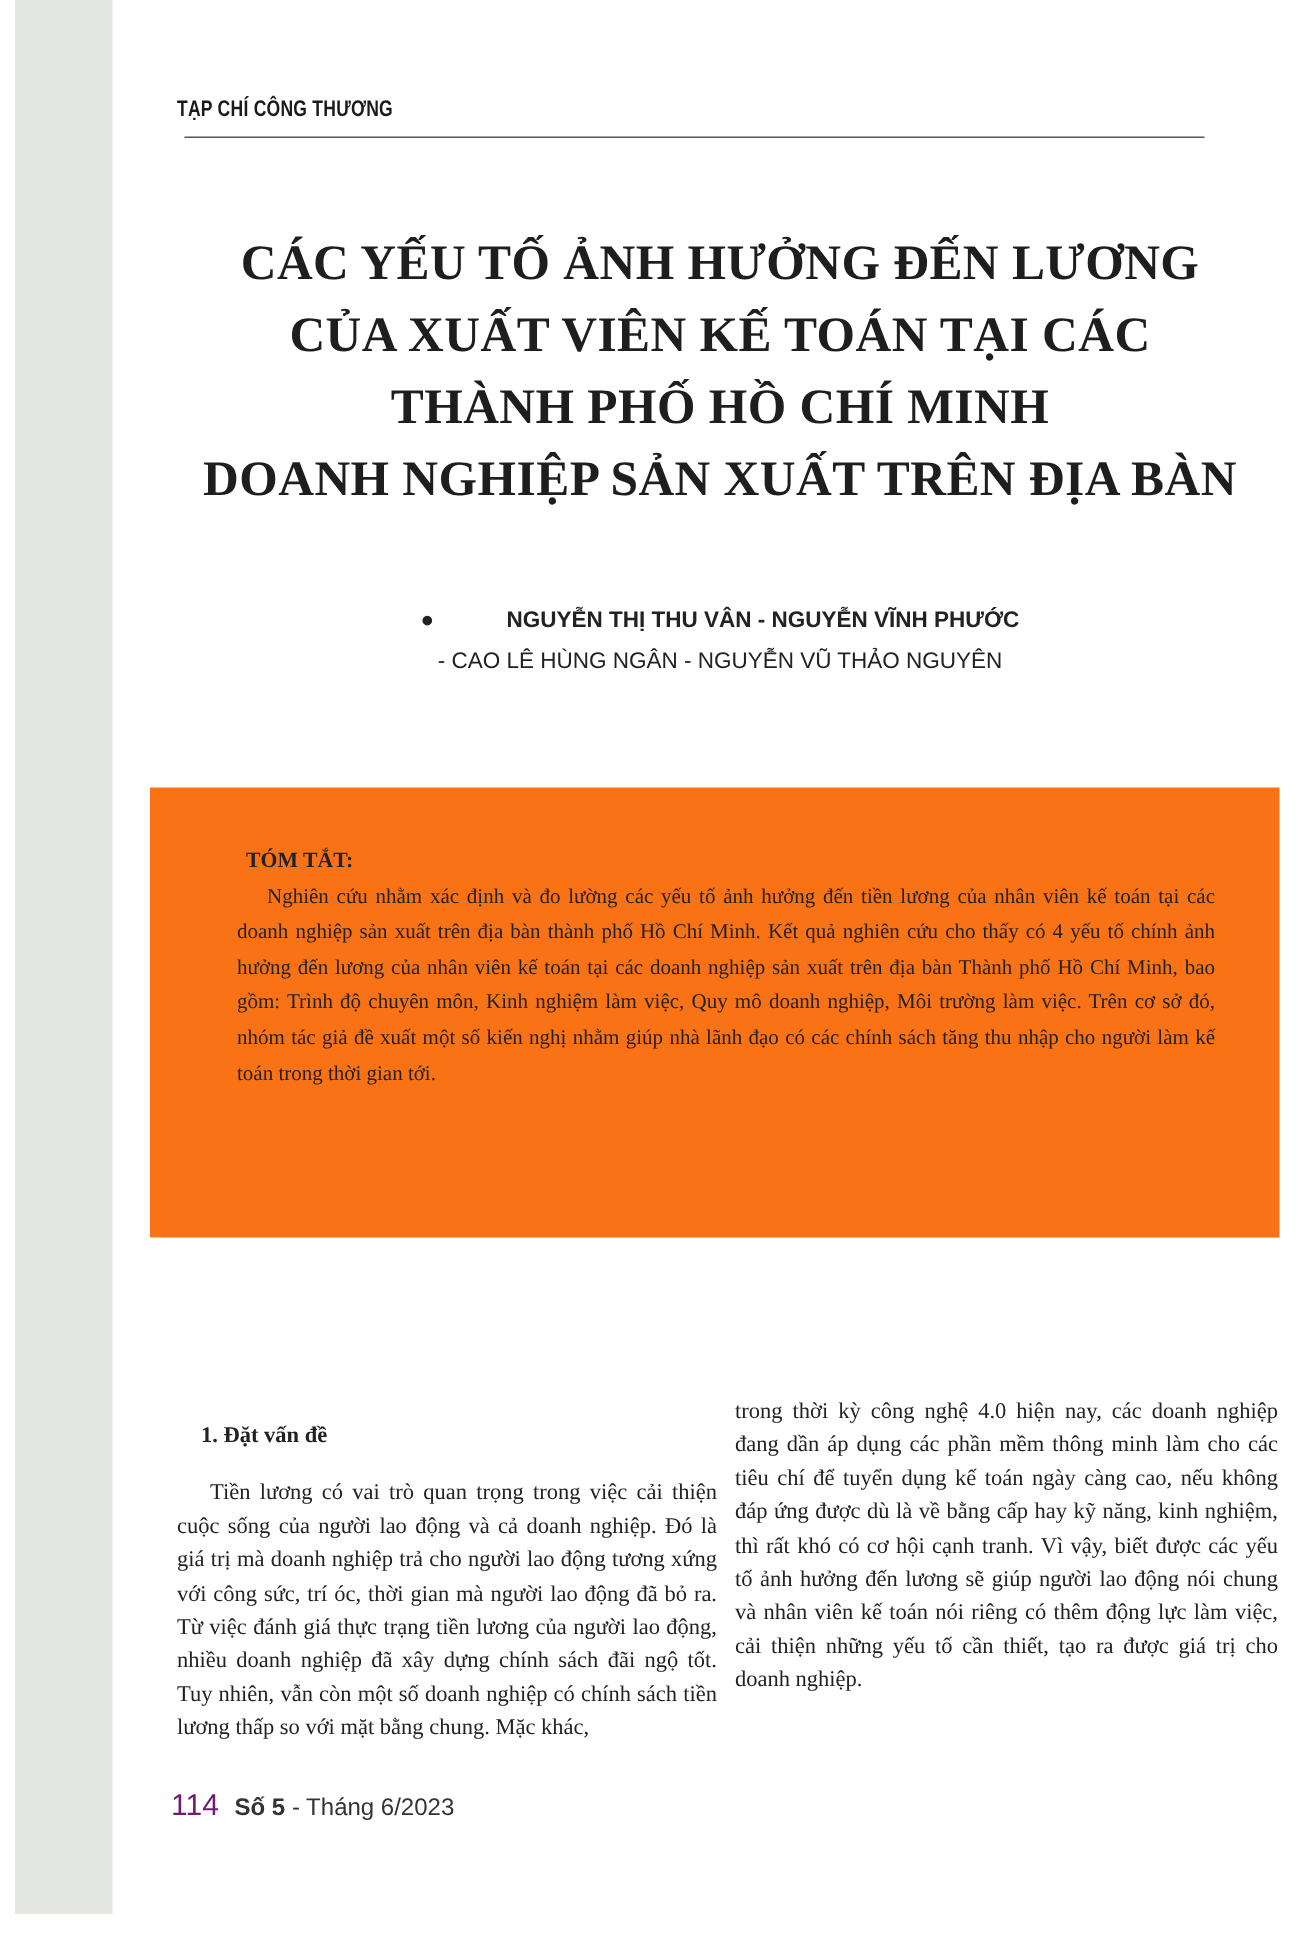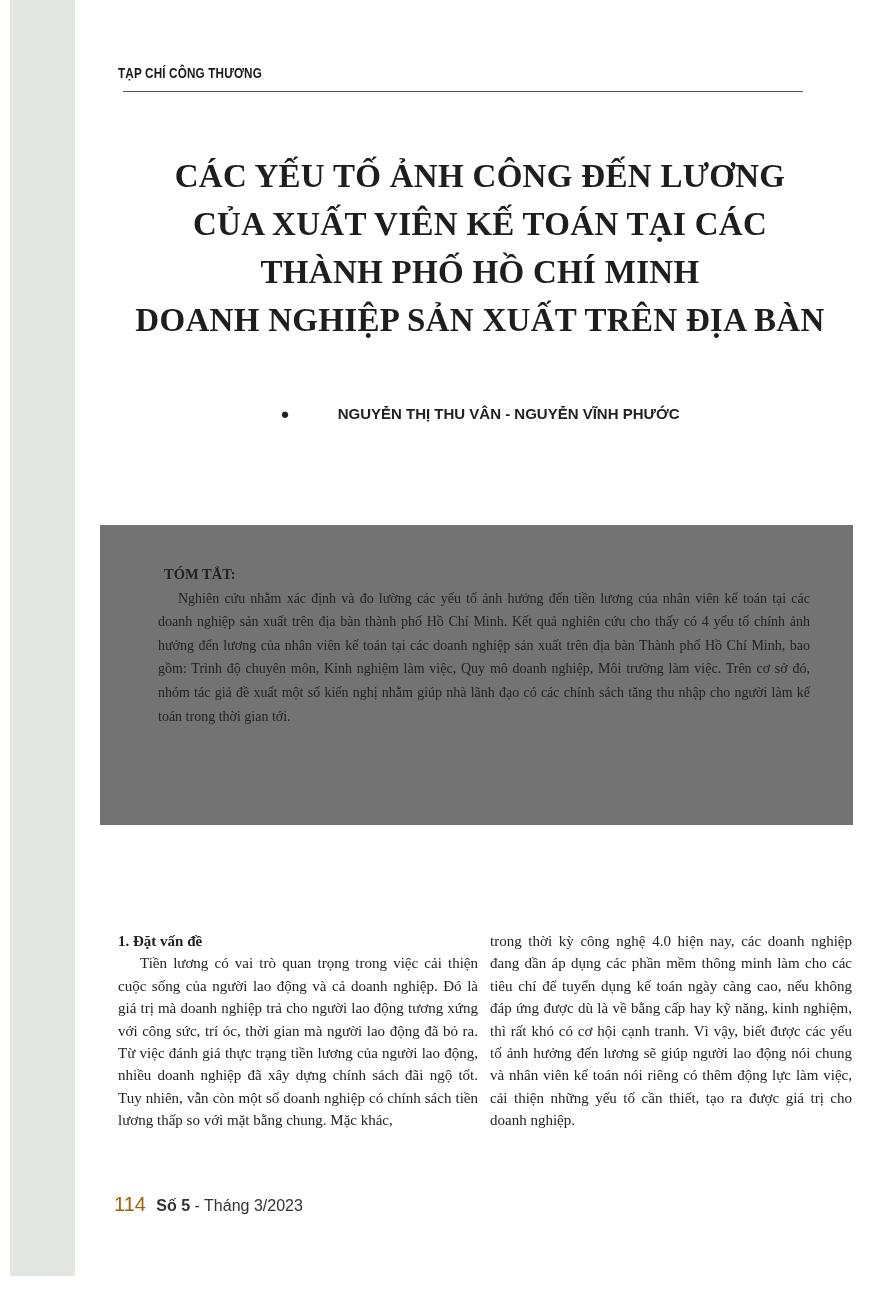--- a/index.html
+++ b/index.html
@@ -30,66 +30,67 @@
     .title div { white-space: nowrap; }
     .authors {
       position: absolute; left: 200px; top: 400px; width: 560px;
       text-align: center; font-family: "Liberation Sans", sans-serif;
       font-size: 15px; line-height: 27px; color: #222;
     }
     .authors .bullet { font-size: 15px; }
     .authors .bold { font-weight: bold; padding-left: 44px; }
     .abstract-box {
       position: absolute; left: 100px; top: 525px; width: 753px; height: 300px;
-      background: #737373;
+      background: #f97316;
     }
     .abstract-inner {
       position: absolute; left: 58px; top: 38px; width: 652px;
       font-size: 14px; line-height: 23.6px; color: #222; text-align: justify;
     }
     .abstract-heading { font-weight: bold; font-size: 14.5px; margin-left: 6px; }
     .abstract-text { text-indent: 20px; margin: 0; }
     .keywords { text-indent: 20px; margin: 0; }
     .keywords b { font-weight: bold; }
     .col {
       position: absolute; top: 930px; width: 360px;
       font-size: 15px; line-height: 22.4px; color: #222; text-align: justify;
     }
     .col-left { left: 118px; }
     .col-right { left: 490px; width: 362px; }
-    .section-heading { font-weight: bold; font-size: 15px; margin: 0; }
+    .section-heading { font-weight: bold; font-size: 15px; margin: 16px; }
     .col p { margin: 0; text-indent: 22px; }
     .col-right p { text-indent: 0; }
     .footer {
       position: absolute; left: 114px; top: 1193px;
       font-family: "Liberation Sans", sans-serif; font-size: 16px; color: #333;
     }
-    .footer .page-no { font-size: 20px; font-weight: normal; color: #a16207; margin-right: 6px; }
+    .footer .page-no { font-size: 20px; font-weight: normal; color: #701a75; margin-right: 6px; }
     .footer .issue { font-weight: bold; }
   </style>
 </head>
 <body>
 
 <div class="side-bar"></div>
 
 <div class="journal-header">TẠP CHÍ CÔNG THƯƠNG</div>
 <div class="header-rule"></div>
 
 <div class="title">
-  <div>CÁC YẾU TỐ ẢNH CÔNG ĐẾN LƯƠNG</div>
+  <div>CÁC YẾU TỐ ẢNH HƯỞNG ĐẾN LƯƠNG</div>
   <div>CỦA XUẤT VIÊN KẾ TOÁN TẠI CÁC</div>
   <div>THÀNH PHỐ HỒ CHÍ MINH</div>
   <div>DOANH NGHIỆP SẢN XUẤT TRÊN ĐỊA BÀN</div>
 </div>
 
 <div class="authors">
   <div>
     <span class="bullet">●</span>
     <span class="bold">NGUYỄN THỊ THU VÂN - NGUYỄN VĨNH PHƯỚC</span>
   </div>
+  <div>- CAO LÊ HÙNG NGÂN - NGUYỄN VŨ THẢO NGUYÊN</div>
 </div>
 
 <div class="abstract-box">
   <div class="abstract-inner">
     <div class="abstract-heading">TÓM TẮT:</div>
     <p class="abstract-text">Nghiên cứu nhằm xác định và đo lường các yếu tố ảnh hưởng đến tiền lương của nhân viên kế toán tại các doanh nghiệp sản xuất trên địa bàn thành phố Hồ Chí Minh. Kết quả nghiên cứu cho thấy có 4 yếu tố chính ảnh hưởng đến lương của nhân viên kế toán tại các doanh nghiệp sản xuất trên địa bàn Thành phố Hồ Chí Minh, bao gồm: Trình độ chuyên môn, Kinh nghiệm làm việc, Quy mô doanh nghiệp, Môi trường làm việc. Trên cơ sở đó, nhóm tác giả đề xuất một số kiến nghị nhằm giúp nhà lãnh đạo có các chính sách tăng thu nhập cho người làm kế toán trong thời gian tới.</p>
   </div>
 </div>
 
 <div class="col col-left">
@@ -97,14 +98,14 @@
   <p>Tiền lương có vai trò quan trọng trong việc cải thiện cuộc sống của người lao động và cả doanh nghiệp. Đó là giá trị mà doanh nghiệp trả cho người lao động tương xứng với công sức, trí óc, thời gian mà người lao động đã bỏ ra. Từ việc đánh giá thực trạng tiền lương của người lao động, nhiều doanh nghiệp đã xây dựng chính sách đãi ngộ tốt. Tuy nhiên, vẫn còn một số doanh nghiệp có chính sách tiền lương thấp so với mặt bằng chung. Mặc khác,</p>
 </div>
 
 <div class="col col-right">
   <p>trong thời kỳ công nghệ 4.0 hiện nay, các doanh nghiệp đang dần áp dụng các phần mềm thông minh làm cho các tiêu chí để tuyển dụng kế toán ngày càng cao, nếu không đáp ứng được dù là về bằng cấp hay kỹ năng, kinh nghiệm, thì rất khó có cơ hội cạnh tranh. Vì vậy, biết được các yếu tố ảnh hưởng đến lương sẽ giúp người lao động nói chung và nhân viên kế toán nói riêng có thêm động lực làm việc, cải thiện những yếu tố cần thiết, tạo ra được giá trị cho doanh nghiệp.</p>
 </div>
 
 <div class="footer">
   <span class="page-no">114</span>
   <span class="issue">Số 5</span>
-  <span> - Tháng 3/2023</span>
+  <span> - Tháng 6/2023</span>
 </div>
 
 </body></html>

